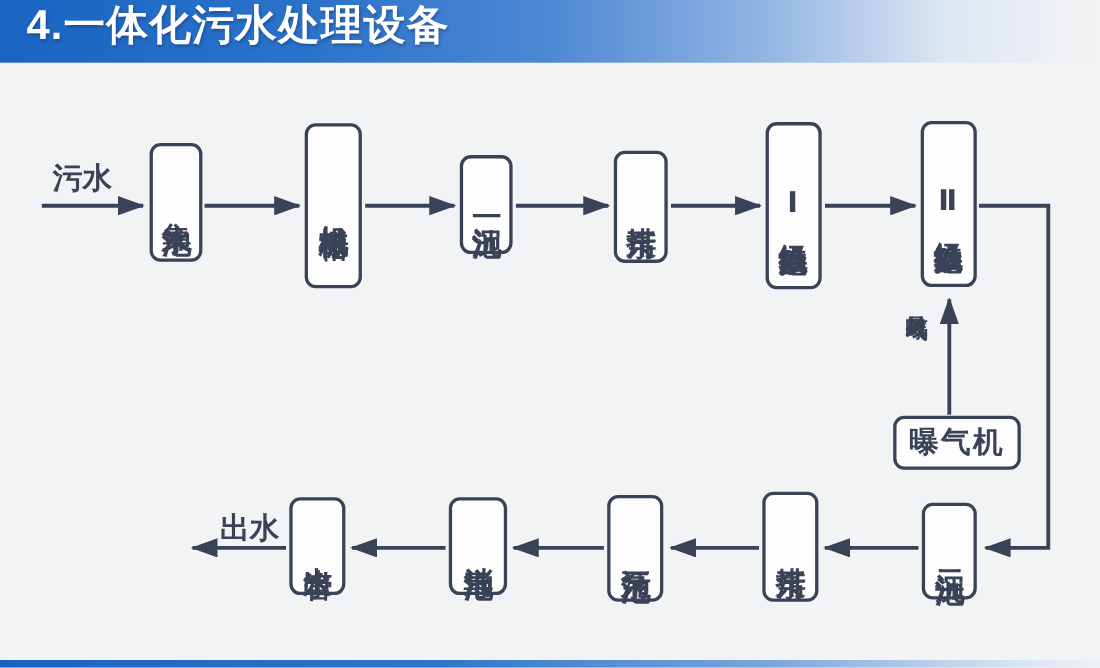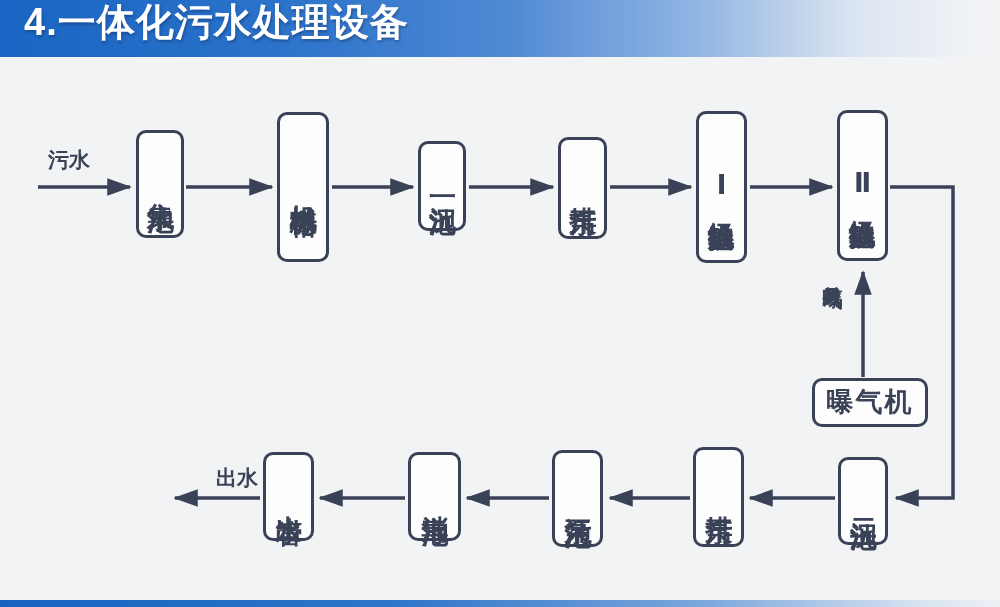--- a/index.html
+++ b/index.html
@@ -33,21 +33,21 @@
     display:flex;align-items:center;justify-content:center;
     color:#3a4257;font-weight:600;font-size:27px;line-height:1;
   }
   .node .vtext{
     writing-mode:vertical-rl;text-orientation:upright;letter-spacing:2px;
     white-space:nowrap;
   }
   .node .htext{letter-spacing:2px;white-space:nowrap;}
   .node.tall .vtext{letter-spacing:1px;font-size:26px;}
   .flow-label{
-    position:absolute;color:#3a4257;font-weight:600;font-size:21px;line-height:1.1;
+    position:absolute;color:#3a4257;font-weight:600;font-size:27px;line-height:1.1;
     white-space:nowrap;
   }
   .flow-label.vert{
     writing-mode:vertical-rl;text-orientation:upright;font-size:20px;letter-spacing:1px;
   }
 </style>
 </head>
 <body>
 
 <div class="slide">
@@ -115,19 +115,19 @@
       <span class="vtext">污泵池</span>
     </div>
     <div class="node" style="left:408px;top:452px;width:53px;height:89px">
       <span class="vtext">消毒池</span>
     </div>
     <div class="node" style="left:263px;top:452px;width:51px;height:89px">
       <span class="vtext">出水管</span>
     </div>
 
     <div class="flow-label" style="left:48px;top:148px">污水</div>
-    <div class="flow-label" style="left:216px;top:466px">出水</div>
+    <div class="flow-label" style="left:200px;top:466px">出水</div>
 
   </main>
 
   <footer class="bottom-bar"></footer>
 
 </div>
 
 </body></html>

